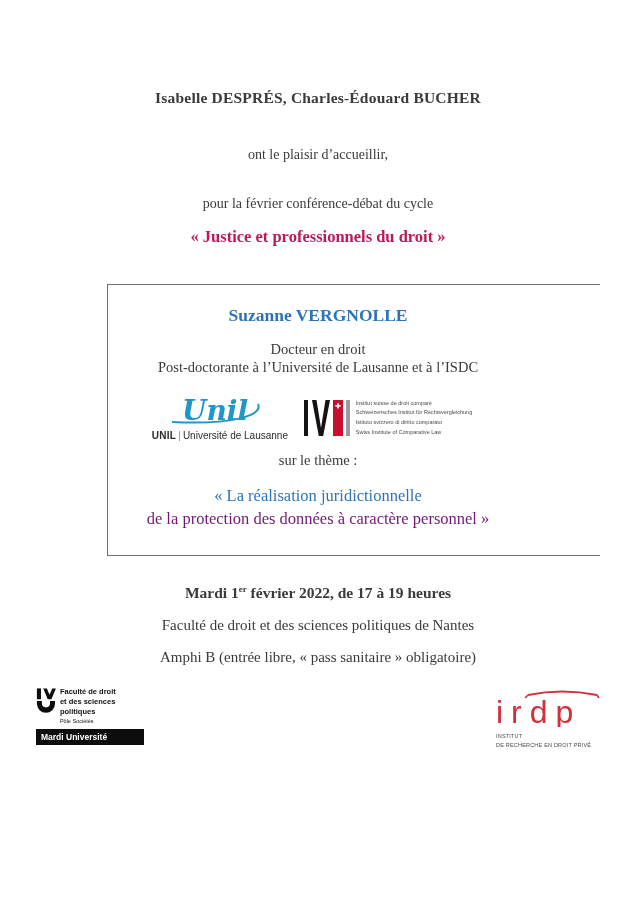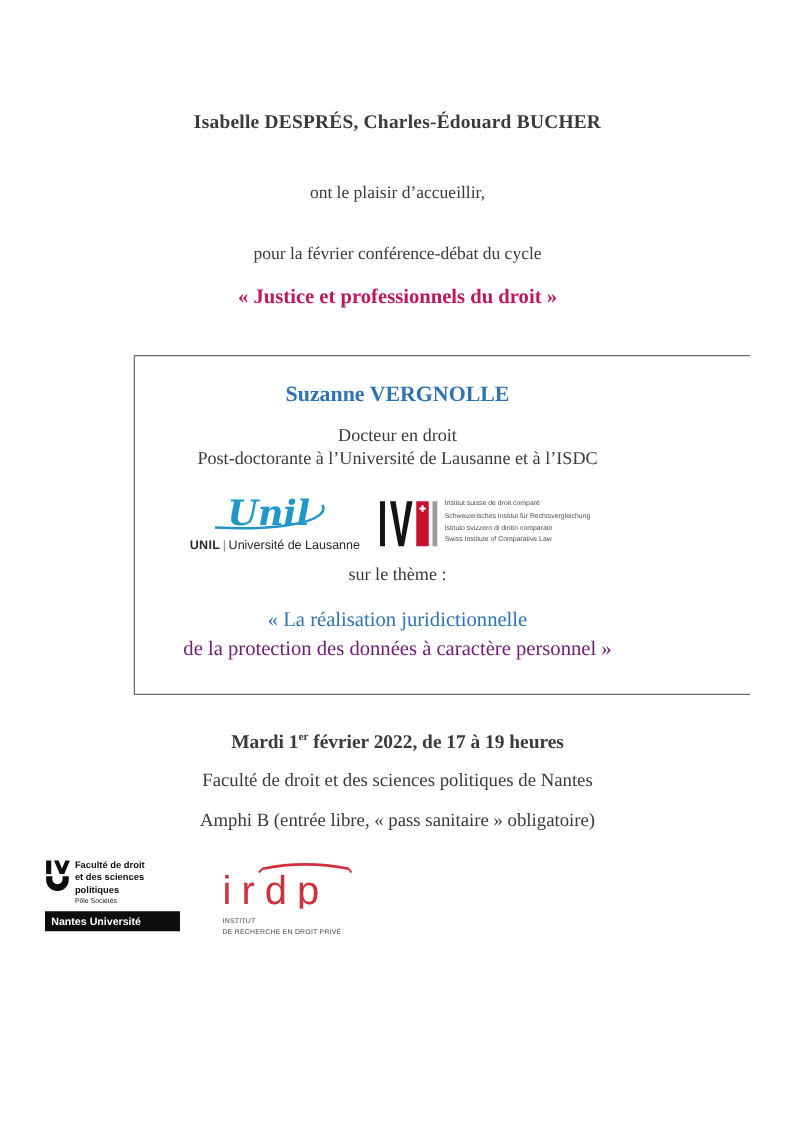--- a/index.html
+++ b/index.html
@@ -52,21 +52,21 @@
     text-align:left; white-space:nowrap;
   }
 
   .event-date { top:584px; font-size:15.5px; font-weight:bold; }
   .event-date sup { font-size:9px; }
   .event-loc  { top:617px; font-size:15px; }
   .event-room { top:649px; font-size:15px; }
 
   .footer-row {
     position:absolute; left:0; right:0; top:687px;
-    display:flex; justify-content:flex-start; align-items:flex-start; gap:34px;
+    display:flex; justify-content:space-between; align-items:flex-start; gap:2px;
   }
   .nantes-logo { width:108px; font-family:"Liberation Sans", sans-serif; }
   .nantes-top { display:flex; gap:4px; align-items:flex-start; }
   .nantes-text { text-align:left; color:#111; }
   .nantes-text .l1, .nantes-text .l2 { font-size:7.5px; font-weight:bold; line-height:1.35; }
   .nantes-text .l3 { font-size:5.5px; margin-top:1px; }
   .nantes-bar {
     margin-top:5px; background:#0d0d0d; color:#ffffff;
     font-size:8.5px; font-weight:bold; padding:3px 5px; text-align:left;
   }
@@ -136,21 +136,21 @@
           <rect x="1" y="0" width="4.5" height="12" fill="#0d0d0d"></rect>
           <polygon points="8,0 12,0 15,7 18,0 22,0 17,12 13,12" fill="#0d0d0d"></polygon>
           <path d="M1,14 v3 a10,10 0 0 0 20,0 v-3 h-5.5 v2.5 a4.5,4.5 0 0 1 -9,0 v-2.5 z" fill="#0d0d0d"></path>
         </svg>
         <div class="nantes-text">
           <div class="l1">Faculté de droit</div>
           <div class="l2">et des sciences politiques</div>
           <div class="l3">Pôle Sociétés</div>
         </div>
       </div>
-      <div class="nantes-bar">Nantes Université</div>
+      <div class="nantes-bar">Mardi Université</div>
     </div>
 
     <div class="irdp-logo">
       <svg width="104" height="40" viewBox="0 0 104 40">
         <path d="M32,8 Q66,1 101,8" stroke="#d0303e" stroke-width="2.2" fill="none"></path>
         <path d="M32,8 l-3,3 M101,8 l2,3" stroke="#d0303e" stroke-width="1.6" fill="none"></path>
         <text x="0" y="36" font-family="Liberation Sans, sans-serif" font-size="32" letter-spacing="8" fill="#d0303e">irdp</text>
       </svg>
       <div class="irdp-caption">
         <div>INSTITUT</div>

